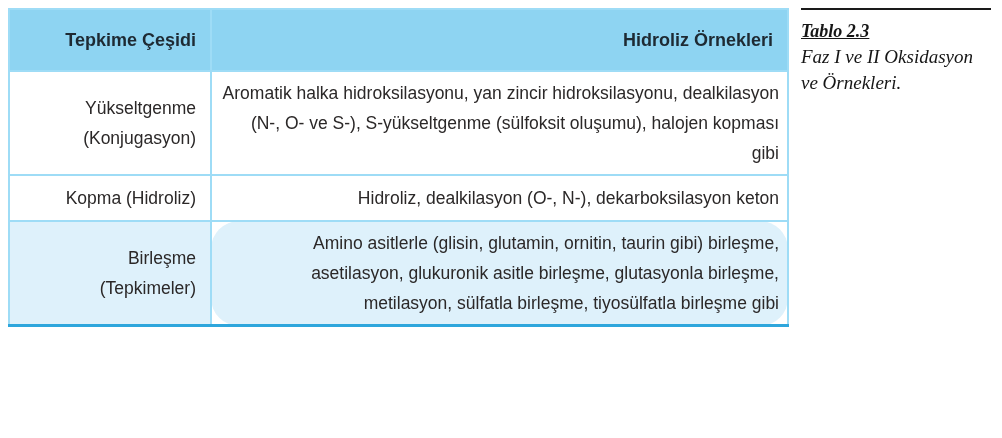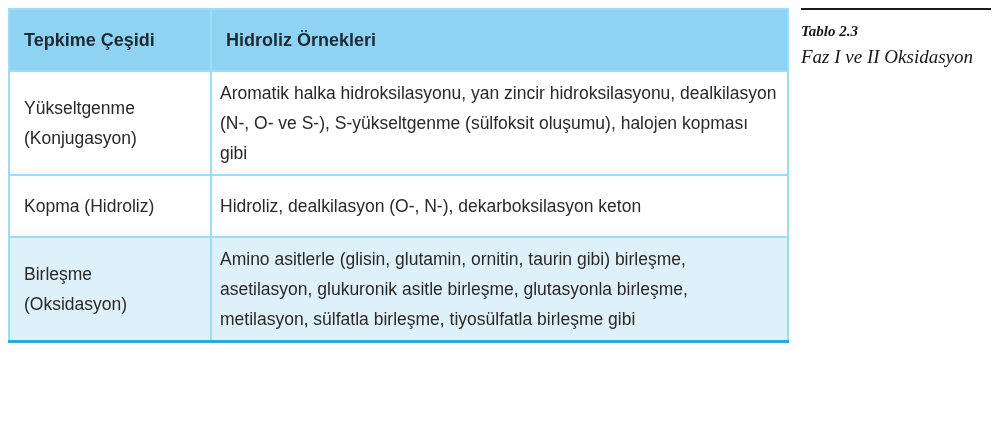--- a/index.html
+++ b/index.html
@@ -25,57 +25,58 @@
     position:absolute;
     left:8px; top:8px;
     width:781px;
     border-collapse:collapse;
     table-layout:fixed;
     border:2px solid var(--outer-blue);
     border-bottom:3px solid var(--bottom-blue);
   }
   .tbl th, .tbl td{
     border:2px solid var(--grid-blue);
-    text-align:left;
+    text-align:right;
     vertical-align:middle;
     font-size:17.5px;
     line-height:30px;
     padding:6px 14px;
   }
   .tbl col.c1{width:202px;}
   .tbl thead th{
     background:var(--header-blue);
     font-weight:bold;
     font-size:18px;
     height:62px;
     color:#1e2a33;
   }
   .tbl tbody tr.plain td{background:#ffffff;}
   .tbl tbody tr.shaded td{background:var(--row-blue);}
-  .tbl td.rx{padding:6px 8px;}
+  .tbl td.rx{padding:6px 8px;border-radius:28px;}
   .row-tall td{height:102px;}
-  .row-short td{height:62px;}
+  .row-short td{height:46px;}
   .row-last td{height:96px;}
   .caption{
     position:absolute;
     left:801px; top:8px;
     width:190px;
     font-family:"Liberation Serif", serif;
     color:#161616;
   }
   .caption-rule{
     border-top:2px solid #1a1a1a;
     width:190px;
     margin-bottom:8px;
   }
   .caption-label{
     font-weight:bold;
     font-style:italic;
-    font-size:15px;
+    font-size:18px;
     line-height:26px;
+    text-decoration:underline;
   }
   .caption-line{
     font-style:italic;
     font-size:19px;
     line-height:26px;
   }
 </style>
 </head>
 <body>
 
@@ -103,26 +104,27 @@
       <tr class="plain row-short">
         <td>
           <div>Kopma (Hidroliz)</div>
           <div></div>
         </td>
         <td class="rx">Hidroliz, dealkilasyon (O-, N-), dekarboksilasyon keton</td>
       </tr>
       <tr class="shaded row-last">
         <td>
           <div>Birleşme</div>
-          <div>(Oksidasyon)</div>
+          <div>(Tepkimeler)</div>
         </td>
         <td class="rx">Amino asitlerle (glisin, glutamin, ornitin, taurin gibi) birleşme, asetilasyon, glukuronik asitle birleşme, glutasyonla birleşme, metilasyon, sülfatla birleşme, tiyosülfatla birleşme gibi</td>
       </tr>
     </tbody>
   </table>
 
   <aside class="caption">
     <div class="caption-rule"></div>
     <div class="caption-label">Tablo 2.3</div>
     <div class="caption-line">Faz I ve II Oksidasyon</div>
+    <div class="caption-line">ve Örnekleri.</div>
   </aside>
 
 </div>
 
 </body></html>

